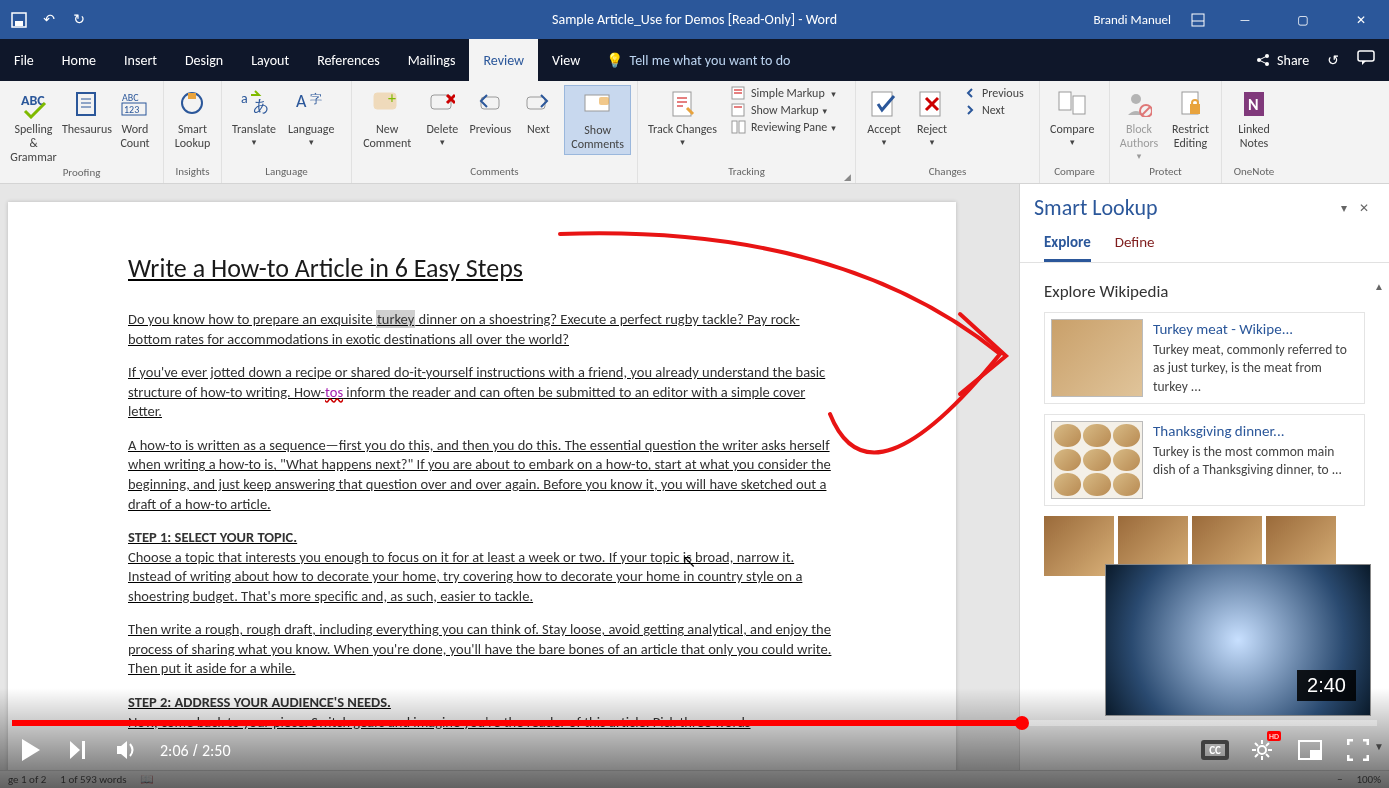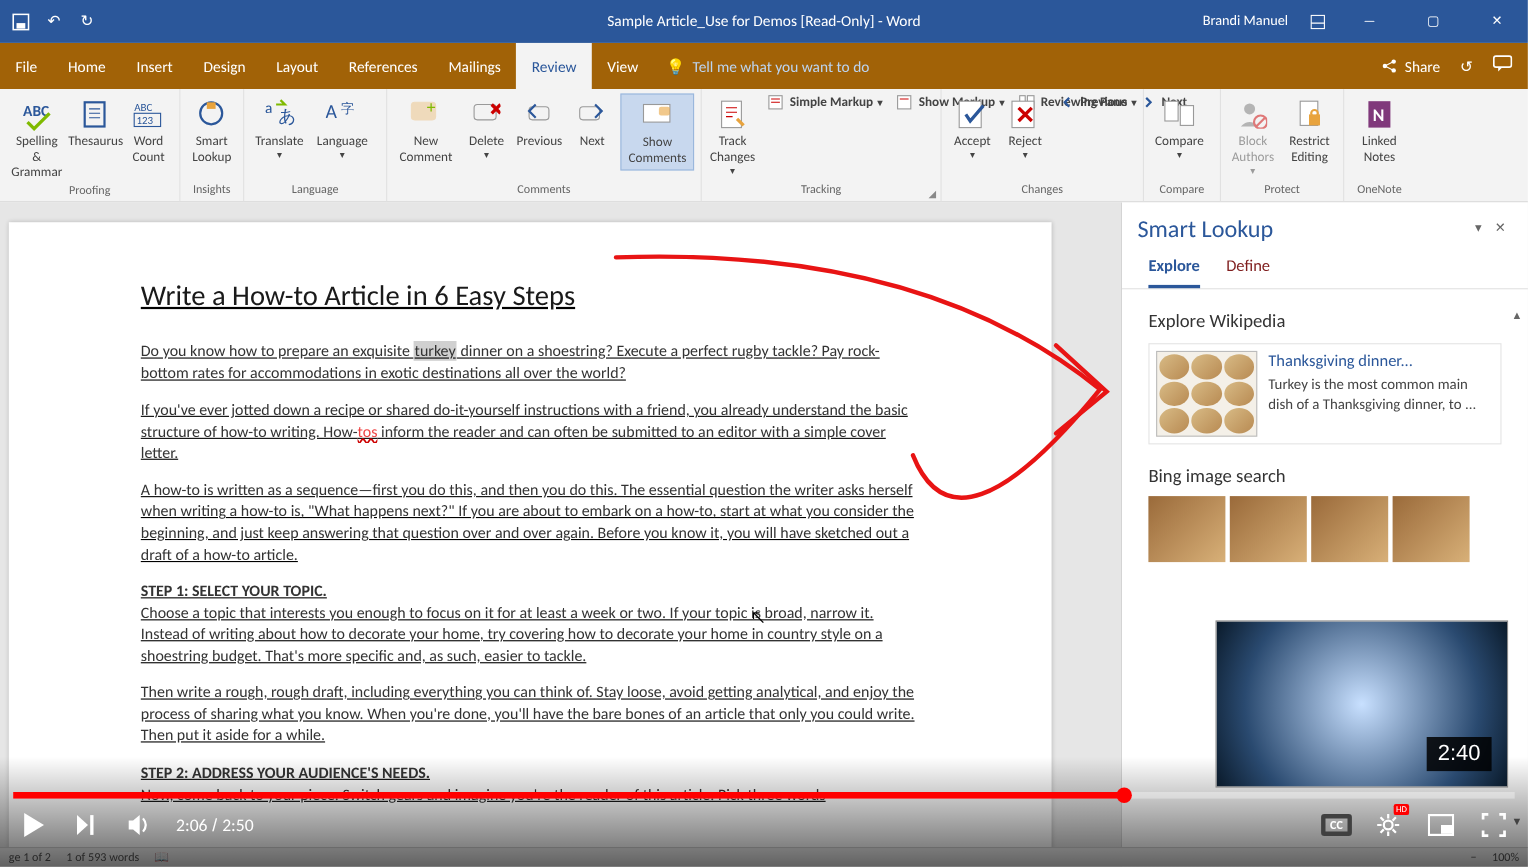--- a/index.html
+++ b/index.html
@@ -5,46 +5,46 @@
 * { margin:0; padding:0; box-sizing:border-box; font-family:"Segoe UI",Calibri,Arial,sans-serif; }
 html,body { width:1389px; height:788px; overflow:hidden; background:#fff; }
 
 .titlebar { height:39px; background:#2b579a; color:#fff; display:flex; align-items:center; font-size:13px; position:relative; }
 .tb-left { display:flex; align-items:center; gap:12px; padding:0 10px; }
 .tb-icon { width:18px; height:18px; display:inline-flex; align-items:center; justify-content:center; font-size:14px; }
 .tb-title { position:absolute; left:50%; transform:translateX(-50%); font-size:14px; }
 .tb-right { margin-left:auto; display:flex; align-items:center; gap:18px; padding-right:8px; }
 .win-btn { width:40px; height:39px; display:flex; align-items:center; justify-content:center; font-size:12px; }
 
-.menubar { height:42px; background:#a16207; color:#fff; display:flex; align-items:center; font-size:14px; }
+.menubar { height:42px; background:#0f172a; color:#fff; display:flex; align-items:center; font-size:14px; }
 .file-tab { padding:0 14px; height:100%; display:flex; align-items:center; }
 .menu-tab { padding:0 14px; height:100%; display:flex; align-items:center; cursor:pointer; }
 .menu-tab.active { background:#f3f3f3; color:#2b579a; }
 .tellme { margin-left:12px; display:flex; align-items:center; gap:6px; color:#bcd4f0; font-size:14px; }
 .share-area { margin-left:auto; display:flex; align-items:center; gap:18px; padding-right:14px; }
 
 .ribbon { height:103px; background:#f3f3f3; border-bottom:1px solid #d4d4d4; display:flex; font-size:12px; color:#444; }
 .rgroup { border-right:1px solid #e1e1e1; display:flex; flex-direction:column; }
 .rgroup-body { flex:1; display:flex; align-items:flex-start; padding:4px 6px 0 6px; gap:4px; }
 .rgroup-label { height:18px; text-align:center; font-size:11px; color:#666; position:relative; }
 .rbtn { display:flex; flex-direction:column; align-items:center; justify-content:flex-end; padding:2px 4px; text-align:center; line-height:1.15; font-size:12px; min-width:44px; cursor:pointer; }
 .rbtn-icon { width:34px; height:34px; margin-bottom:2px; display:flex; align-items:center; justify-content:center; }
 .rbtn.active { background:#c8d8ee; border:1px solid #9ab7dc; }
-.rcol { display:flex; flex-direction:row; gap:1px; font-size:12px;font-weight:bold; }
+.rcol { display:flex; flex-direction:column; gap:1px; font-size:12px; }
 .rcol-item { display:flex; align-items:center; gap:4px; padding:1px 6px; white-space:nowrap; }
 .dlaunch { position:absolute; right:4px; bottom:1px; font-size:9px; color:#888; }
 
 .workspace { position:absolute; top:184px; left:0; right:0; bottom:0; background:#e6e6e6; display:flex; }
 .page { background:#fff; margin:18px 0 0 8px; width:948px; height:580px; padding:50px 120px 20px 120px; box-shadow:0 0 4px rgba(0,0,0,.2); position:relative; overflow:hidden;text-decoration:underline; }
 .page h1 { font-size:26px; font-weight:400; color:#1a1a1a; margin-bottom:26px; font-family:Calibri,Arial,sans-serif; }
 .page p { font-size:14.5px; color:#333; line-height:1.35; margin-bottom:14px; font-family:Calibri,Arial,sans-serif; }
 .page p.tight { margin-bottom:0; }
 .page strong { font-weight:bold; }
 .hl { background:#d0d0d0; padding:0 1px; }
-.redsq { color:#ef4444; text-decoration:underline wavy #c00; }
+.redsq { color:#a21caf; text-decoration:underline wavy #c00; }
 
 .arrow-overlay { position:absolute; top:184px; left:0; width:1020px; height:400px; pointer-events:none; z-index:5; }
 
 .pane { position:absolute; right:0; top:184px; width:370px; bottom:0; background:#fff; border-left:1px solid #d4d4d4; display:flex; flex-direction:column; }
 .pane-header { display:flex; align-items:center; padding:10px 14px 6px 14px; }
 .pane-title { font-size:22px; color:#2b579a; flex:1; font-weight:400; }
 .pane-hicon { color:#666; font-size:12px; padding:0 6px; cursor:pointer; }
 .pane-tabs { display:flex; gap:24px; padding:6px 24px 0 24px; border-bottom:1px solid #e1e1e1; font-size:15px; }
 .pane-tab { padding-bottom:8px; color:#2b579a; cursor:pointer; }
 .pane-tab.active { font-weight:600; border-bottom:3px solid #2b579a; }
@@ -445,37 +445,43 @@
     <div class="pane-hicon">▾</div>
     <div class="pane-hicon">✕</div>
   </div>
   <div class="pane-tabs">
     <div class="pane-tab active">Explore</div>
     <div class="pane-tab">Define</div>
   </div>
   <div class="pane-body">
     <div class="pane-sec-title">Explore Wikipedia</div>
     <div class="wiki-card">
+      <div class="wiki-thumb"></div>
+      <div class="wiki-text">
+        <div class="wiki-title">Turkey meat - Wikipe...</div>
+        <div>Turkey meat, commonly referred to as just turkey, is the meat from turkey ...</div>
+      </div>
+    </div>
+    <div class="wiki-card">
       <div class="wiki-thumb thanks">
           <span></span>
           <span></span>
           <span></span>
           <span></span>
           <span></span>
           <span></span>
           <span></span>
           <span></span>
           <span></span>
         </div>
       <div class="wiki-text">
         <div class="wiki-title">Thanksgiving dinner...</div>
         <div>Turkey is the most common main dish of a Thanksgiving dinner, to ...</div>
       </div>
     </div>
-    <div class="bing-head">Bing image search</div>
     <div class="bing-row">
       <div class="bing-img"></div>
       <div class="bing-img"></div>
       <div class="bing-img"></div>
       <div class="bing-img"></div>
     </div>
   </div>
   <div style="position:absolute;right:2px;top:96px" class="pane-arrow">▲</div>
   <div style="position:absolute;right:2px;bottom:32px" class="pane-arrow">▼</div>
 </div>

